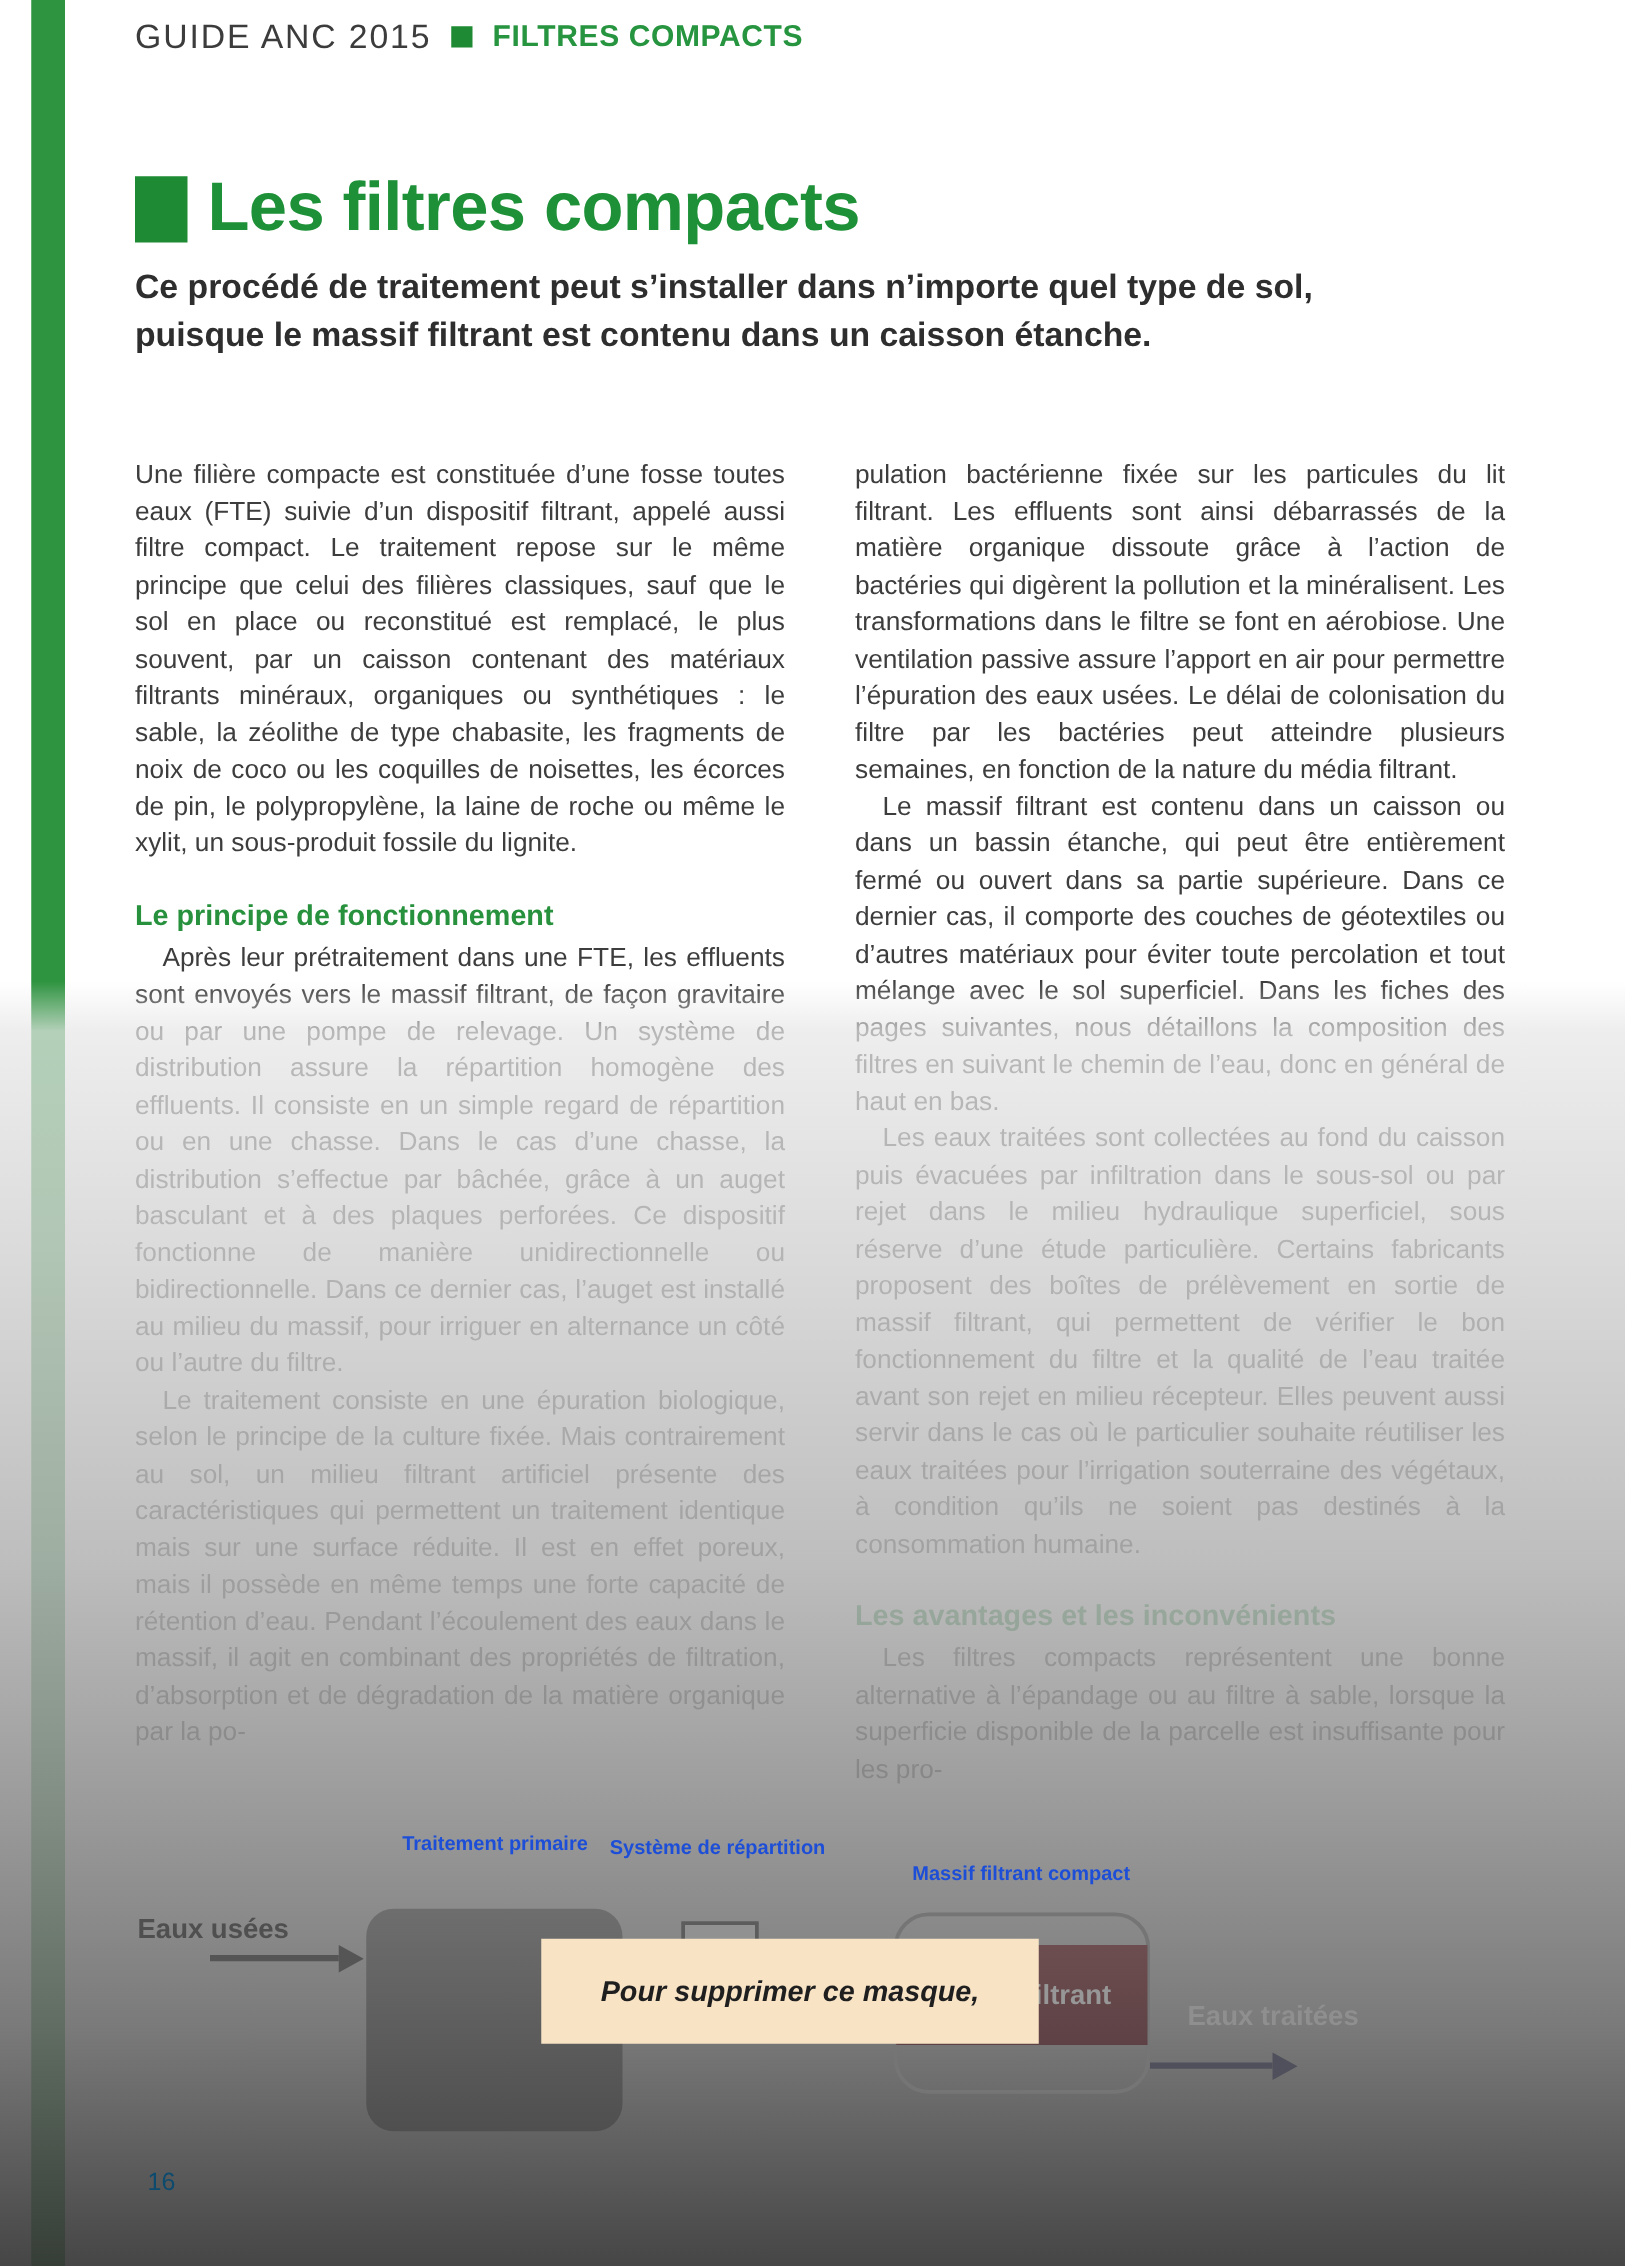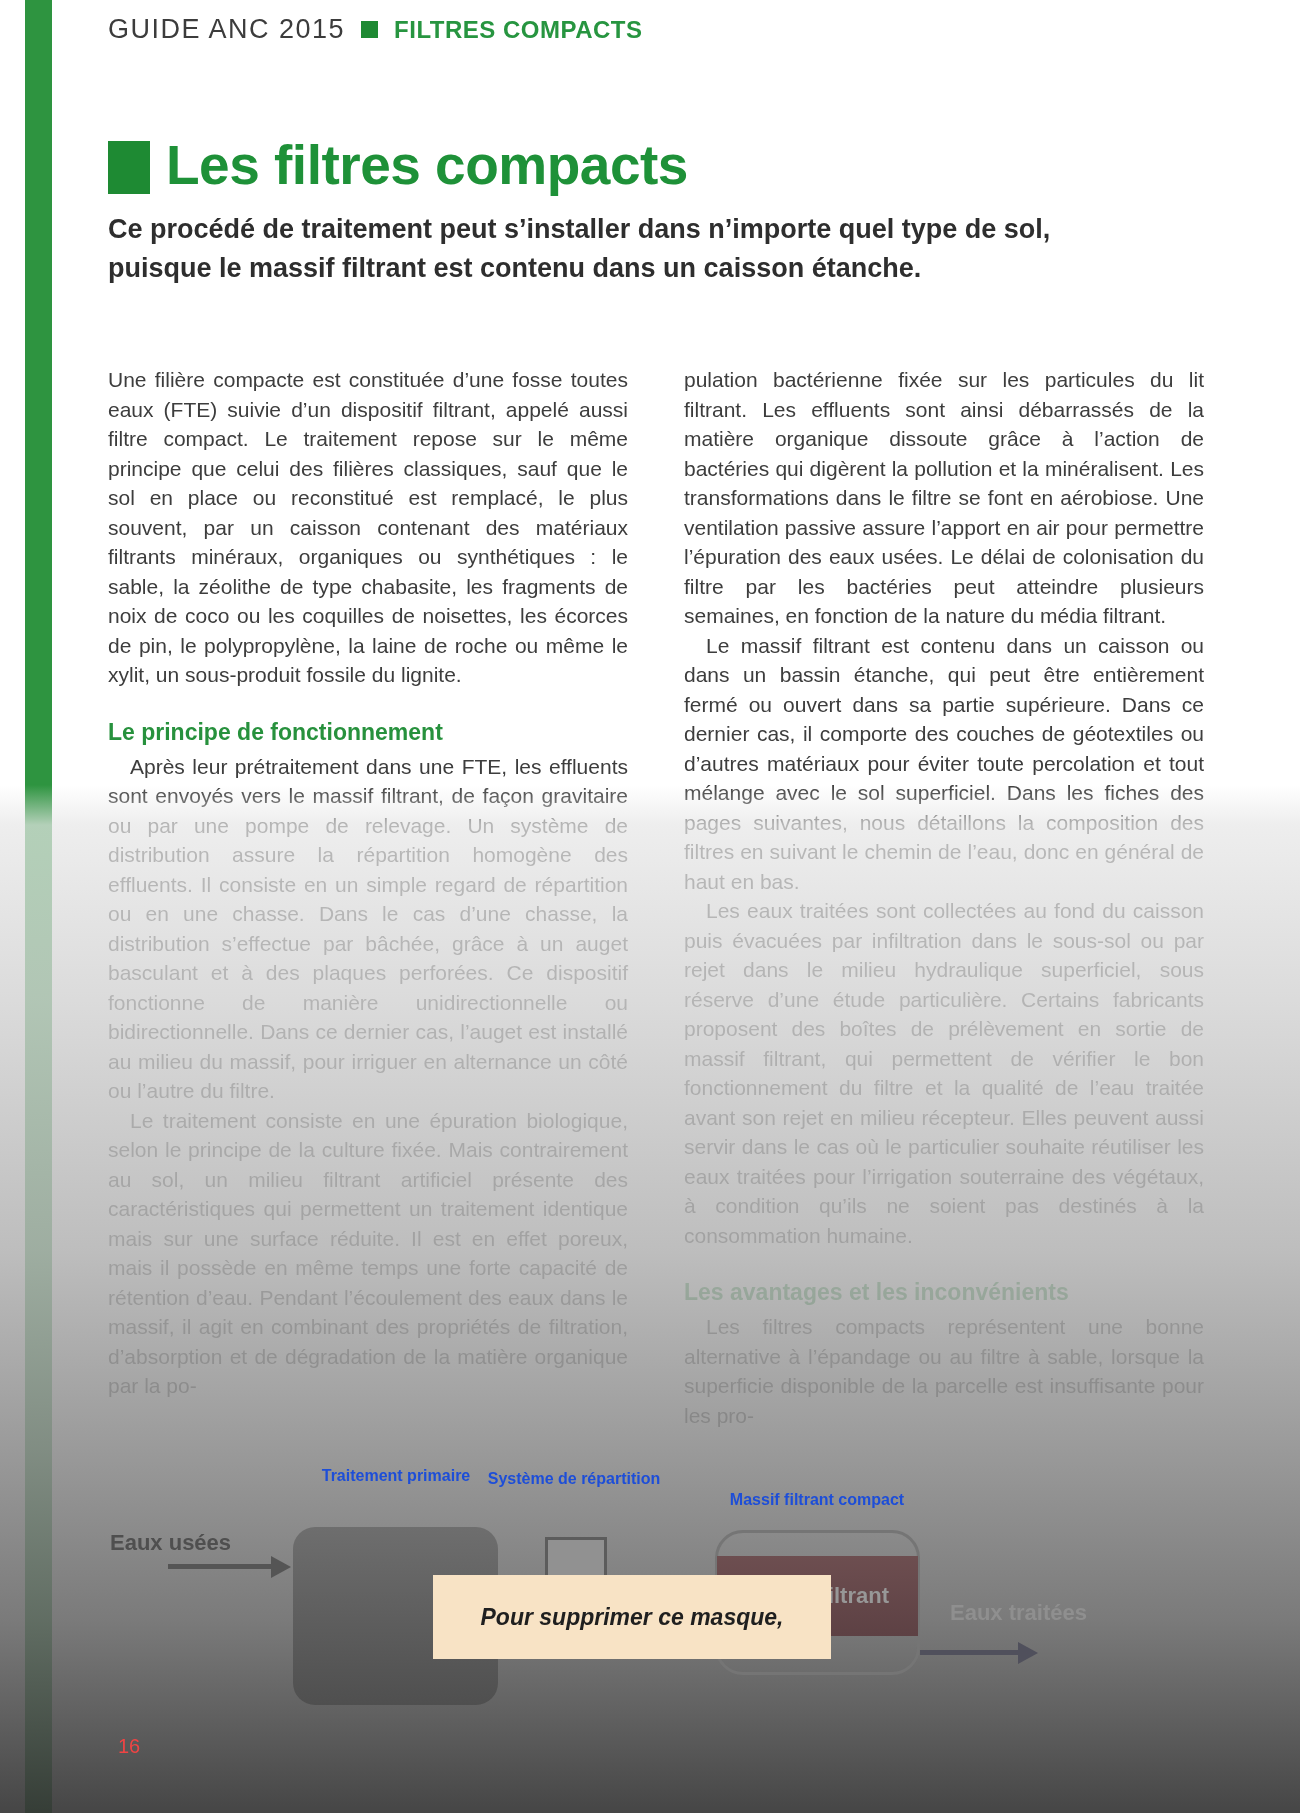--- a/index.html
+++ b/index.html
@@ -103,25 +103,24 @@
   .a1-head{left:271px;top:1556px;border-left:20px solid #555555;}
   .a2-line{left:920px;top:1650px;width:98px;background:#50505c;}
   .a2-head{left:1018px;top:1642px;border-left:20px solid #50505c;}
   
   .notice{
     position:absolute;left:433px;top:1551px;width:398px;height:84px;z-index:20;
     background:#f8e3c5;
     display:flex;flex-direction:column;align-items:center;justify-content:center;
     font-size:23px;line-height:30px;font-weight:700;font-style:italic;color:#1f1f1f;
     text-align:center;
-    margin-top:24px;
   }
   .pagenum{
     position:absolute;left:118px;top:1735px;z-index:8;
-    font-size:20px;color:#ef4444;
+    font-size:20px;color:#0c4a6e;
   }
 </style>
 </head>
 <body>
 
 <div class="page">
 
   <div class="edge-stripe"></div>
 
   <div class="runhead">

